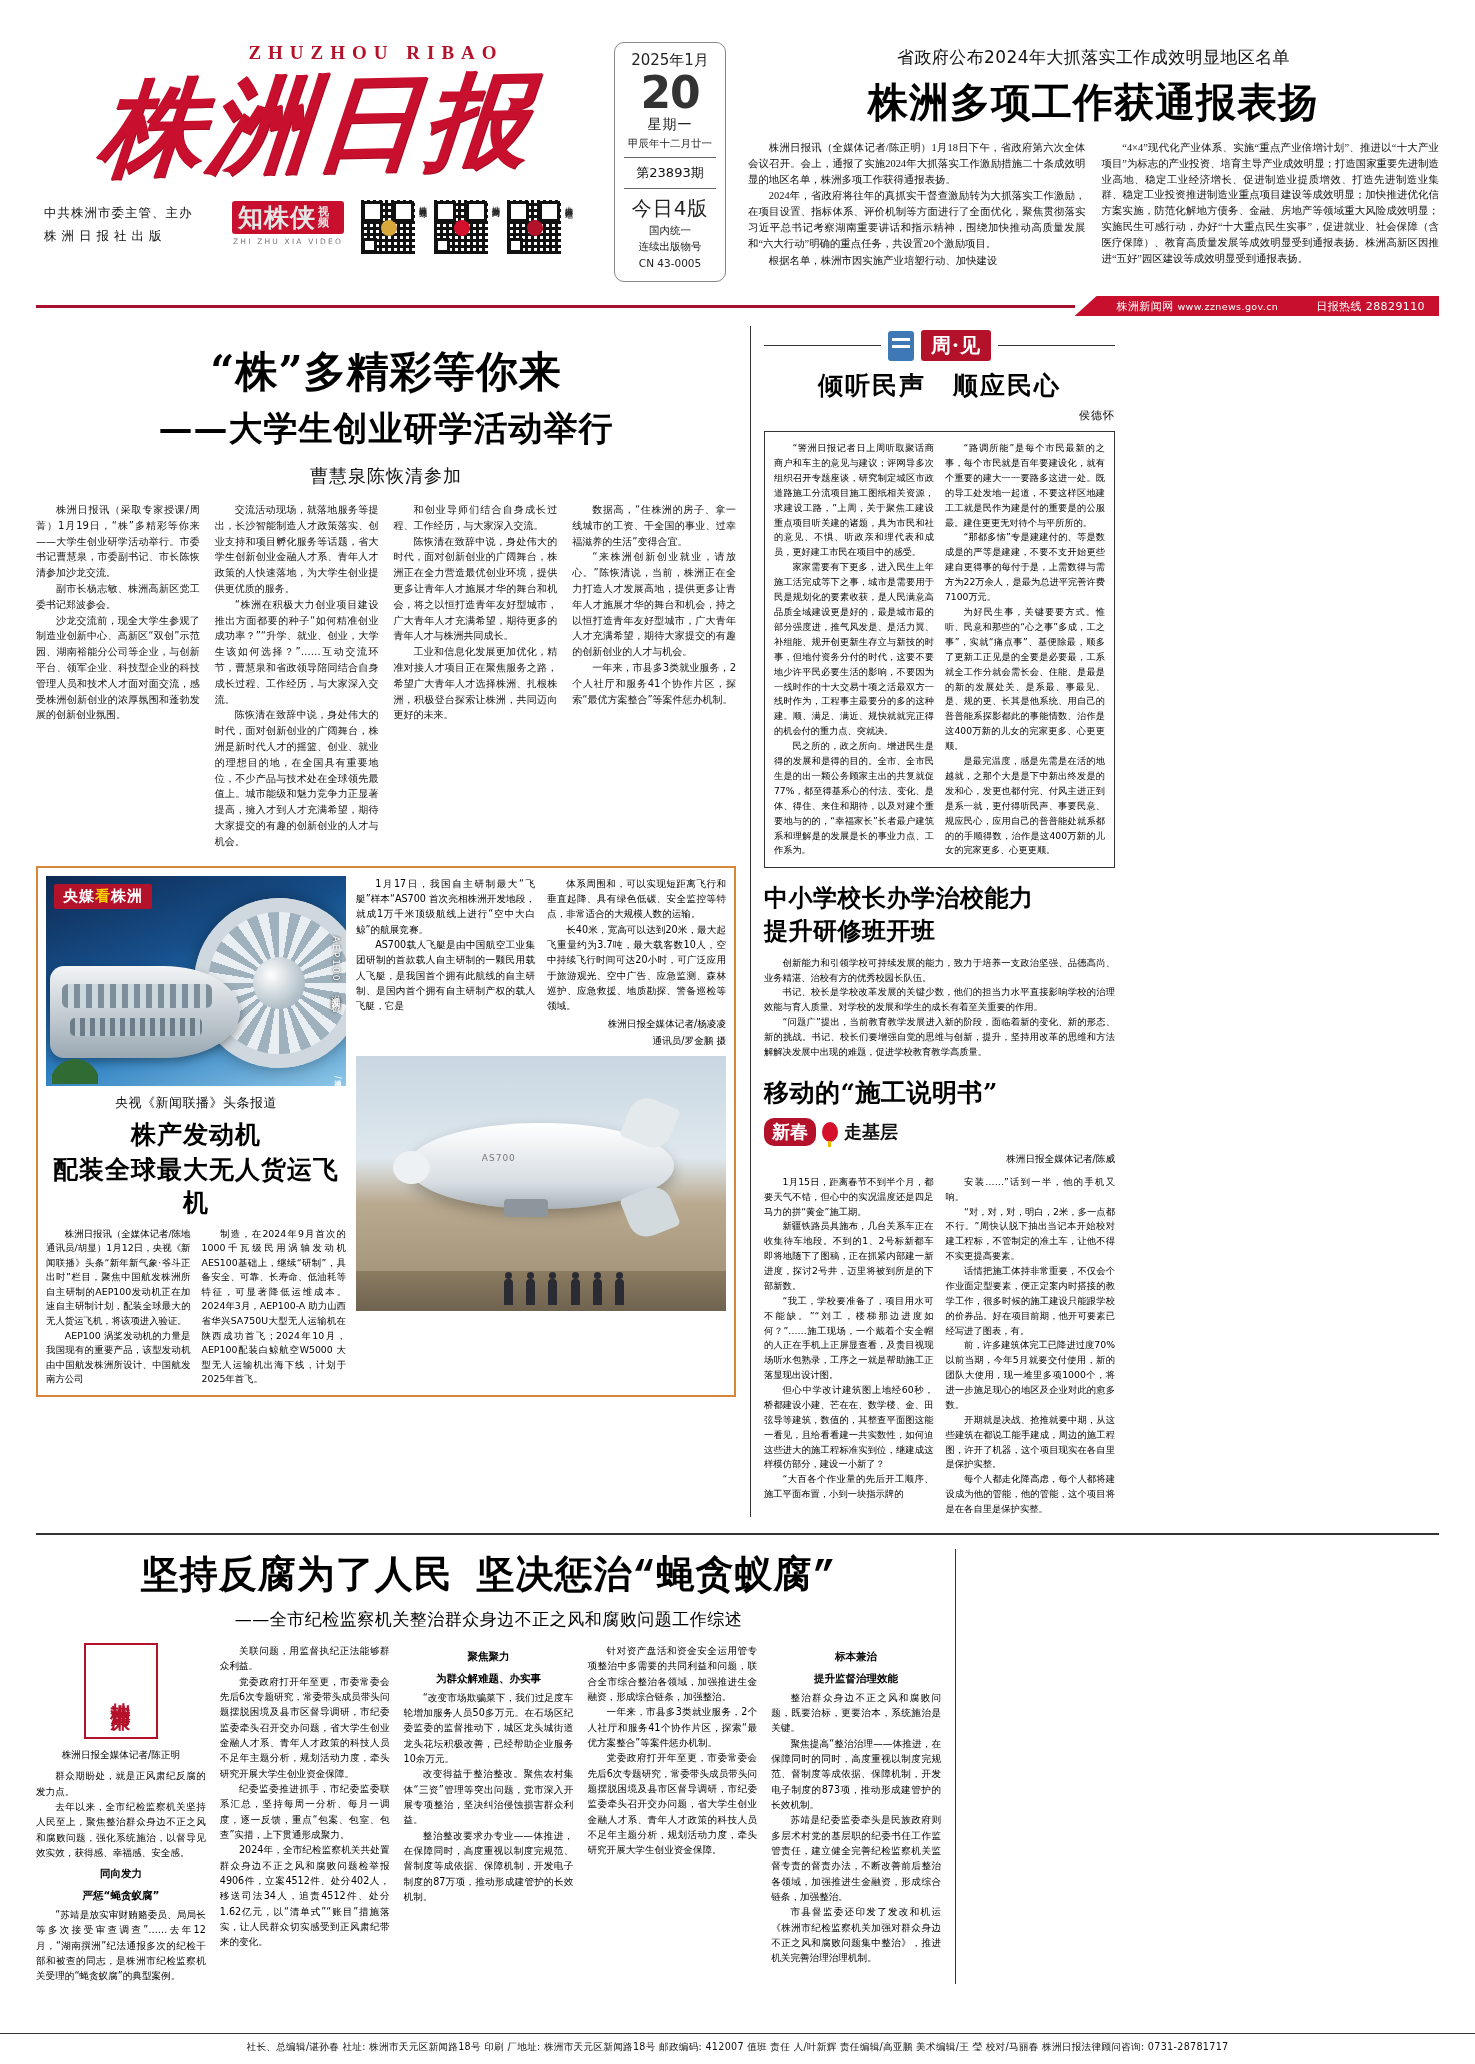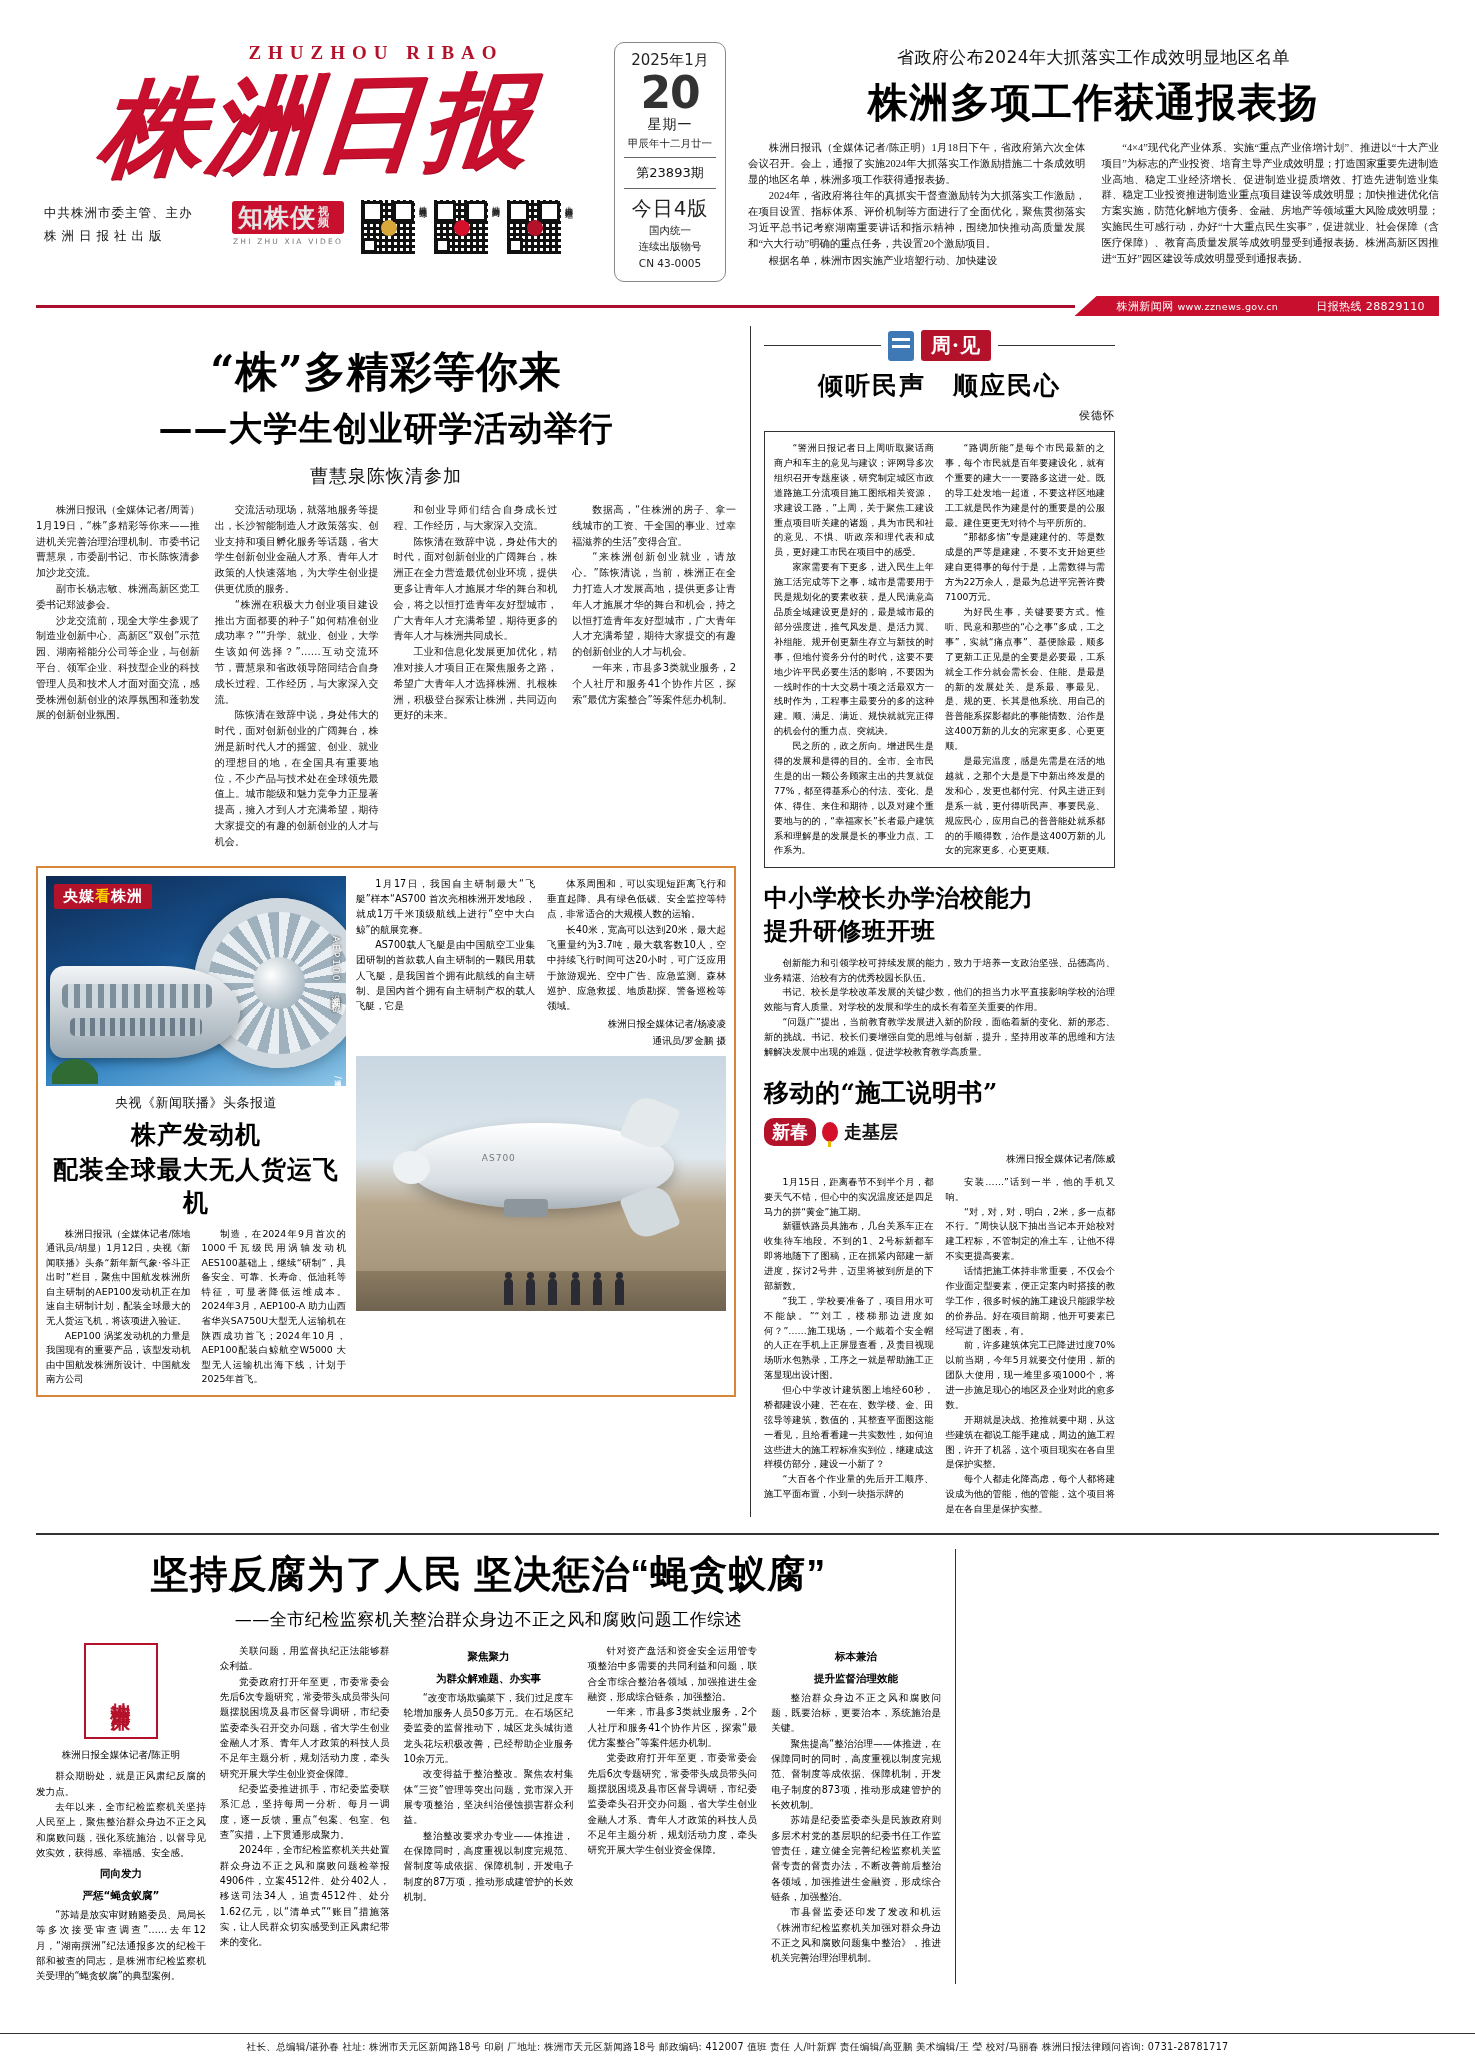--- a/index.html
+++ b/index.html
@@ -219,21 +219,21 @@
     position:absolute; bottom:6px; width:9px; height:26px; background:#2b2b33; border-radius:4px 4px 0 0;
   }
   .blimp-people span::after{ content:''; position:absolute; left:1px; top:-7px; width:7px; height:7px; background:#2b2b33; border-radius:50%; }
   .blimp-ground { position:absolute; left:0; bottom:0; width:100%; height:16%; background: linear-gradient(180deg,#8b7b61,#6f6350); }
 
   
   .bottom { margin-top: 16px; border-top: 2px solid #333; padding-top: 14px; display: flex; gap: 14px; }
   .bot-left { width: 905px; }
   .bot-right { width: 365px; border-left: 1px solid #333; padding-left: 13px; }
   .bl-head {
-    font-family:Liberation Sans, sans-serif;
+    font-family:Liberation Mono, monospace;
     font-size: 38px; font-weight: 700; text-align:center; letter-spacing: 1px;
   }
   .bl-sub { font-size: 17px; text-align:center; margin-top: 8px; letter-spacing:.5px; }
   .bl-cols { display:flex; gap:14px; margin-top:12px; font-size:9.6px; line-height:1.6; text-align:justify; }
   .bl-cols > div { flex:1; }
   .bl-cols p { text-indent:2em; }
   .bl-cols .subhead { text-align:center; font-weight:700; font-size:10.5px; text-indent:0; margin:5px 0 3px;}
   .seal {
     width: 74px; height: 96px; border: 2px solid #b4122b; margin: 0 auto 8px;
     display:flex; align-items:center; justify-content:center;
@@ -393,21 +393,21 @@
 
   <div class="main">
 
     <div class="col-left">
       <div class="lead-head">“株”多精彩等你来</div>
       <div class="lead-sub">——大学生创业研学活动举行</div>
       <div class="lead-byline">曹慧泉陈恢清参加</div>
 
       <div class="cols3">
         <div>
-          <p>株洲日报讯（全媒体记者/周菁）1月19日，“株”多精彩等你来——推进机关完善治理治理机制。市委书记曹慧泉，市委副书记、市长陈恢清参加沙龙交流。</p>
+          <p>株洲日报讯（采取专家授课/周菁）1月19日，“株”多精彩等你来——大学生创业研学活动举行。市委书记曹慧泉，市委副书记、市长陈恢清参加沙龙交流。</p>
           <p>副市长杨志敏、株洲高新区党工委书记郑波参会。</p>
           <p>沙龙交流前，现全大学生参观了制造业创新中心、高新区“双创”示范园、湖南裕能分公司等企业，与创新平台、领军企业、科技型企业的科技管理人员和技术人才面对面交流，感受株洲创新创业的浓厚氛围和蓬勃发展的创新创业氛围。</p>
         </div>
         <div>
           <p>交流活动现场，就落地服务等提出，长沙智能制造人才政策落实、创业支持和项目孵化服务等话题，省大学生创新创业金融人才系、青年人才政策的人快速落地，为大学生创业提供更优质的服务。</p>
           <p>“株洲在积极大力创业项目建设推出方面都要的种子“如何精准创业成功率？”“升学、就业、创业，大学生该如何选择？”……互动交流环节，曹慧泉和省政领导陪同结合自身成长过程、工作经历，与大家深入交流。</p>
           <p>陈恢清在致辞中说，身处伟大的时代，面对创新创业的广阔舞台，株洲是新时代人才的摇篮、创业、就业的理想目的地，在全国具有重要地位，不少产品与技术处在全球领先最值上。城市能级和魅力竞争力正显著提高，擁入才到人才充满希望，期待大家提交的有趣的创新创业的人才与机会。</p>
         </div>
         <div>
           <p>和创业导师们结合自身成长过程、工作经历，与大家深入交流。</p>

